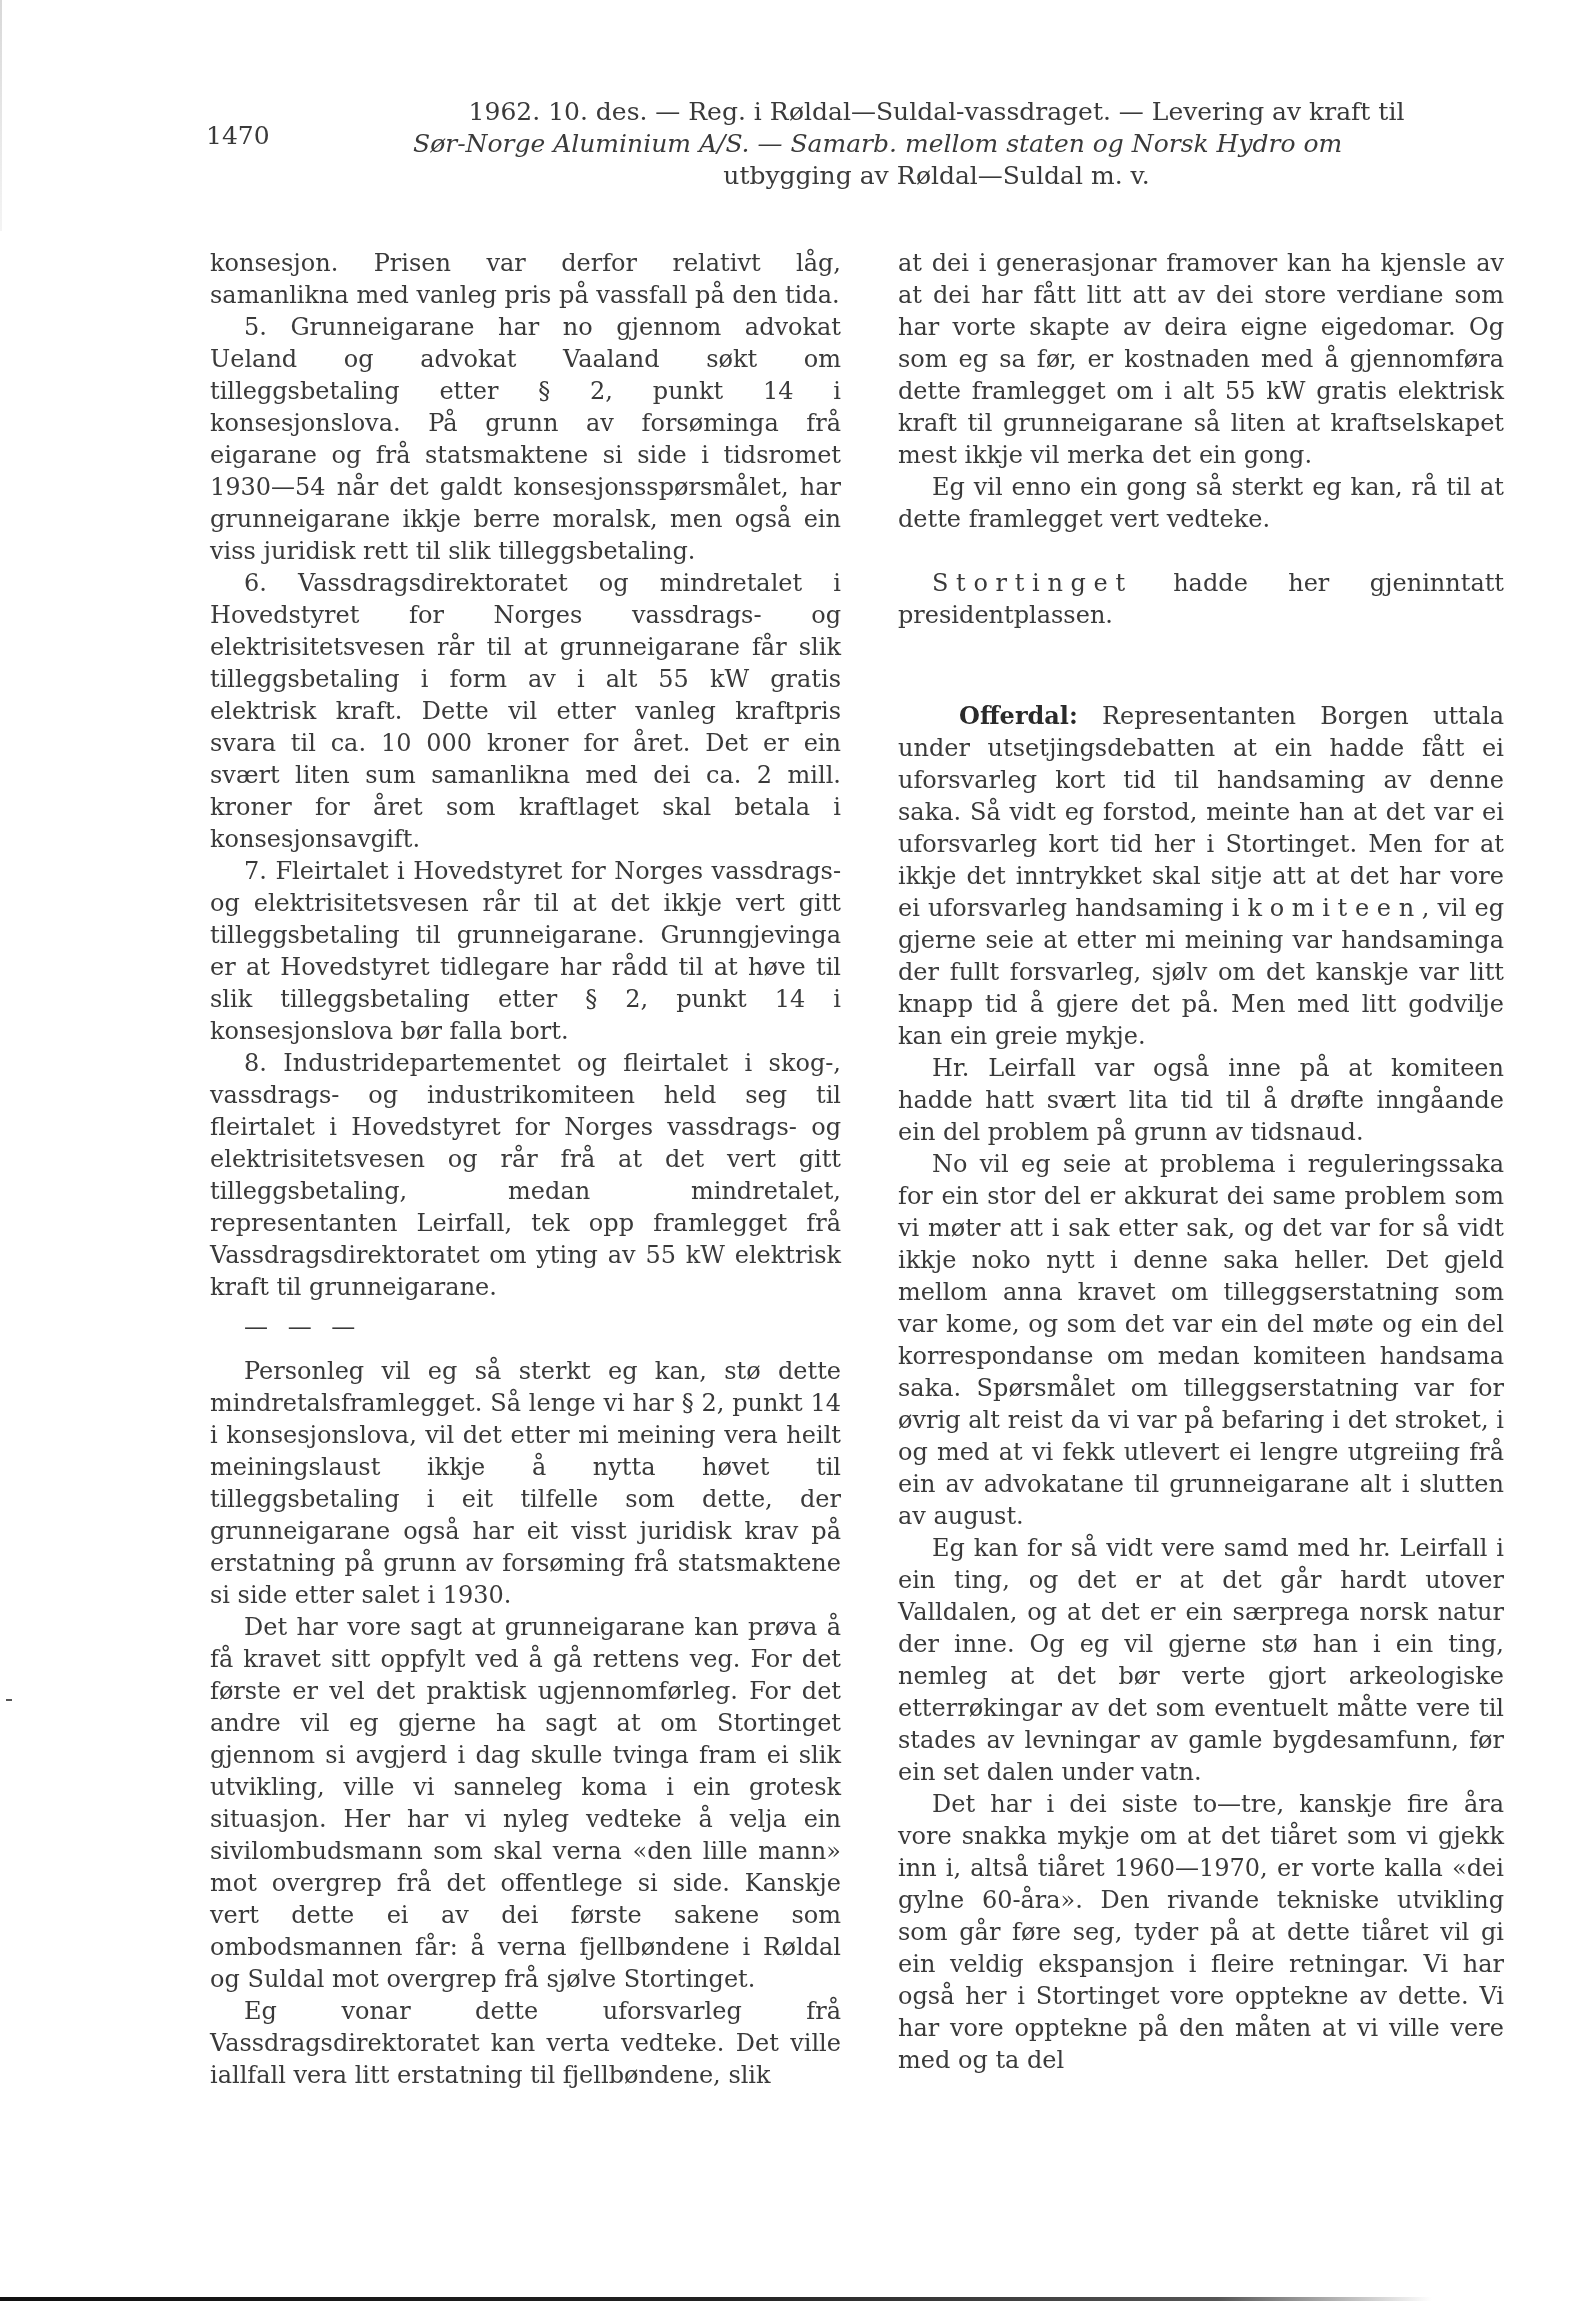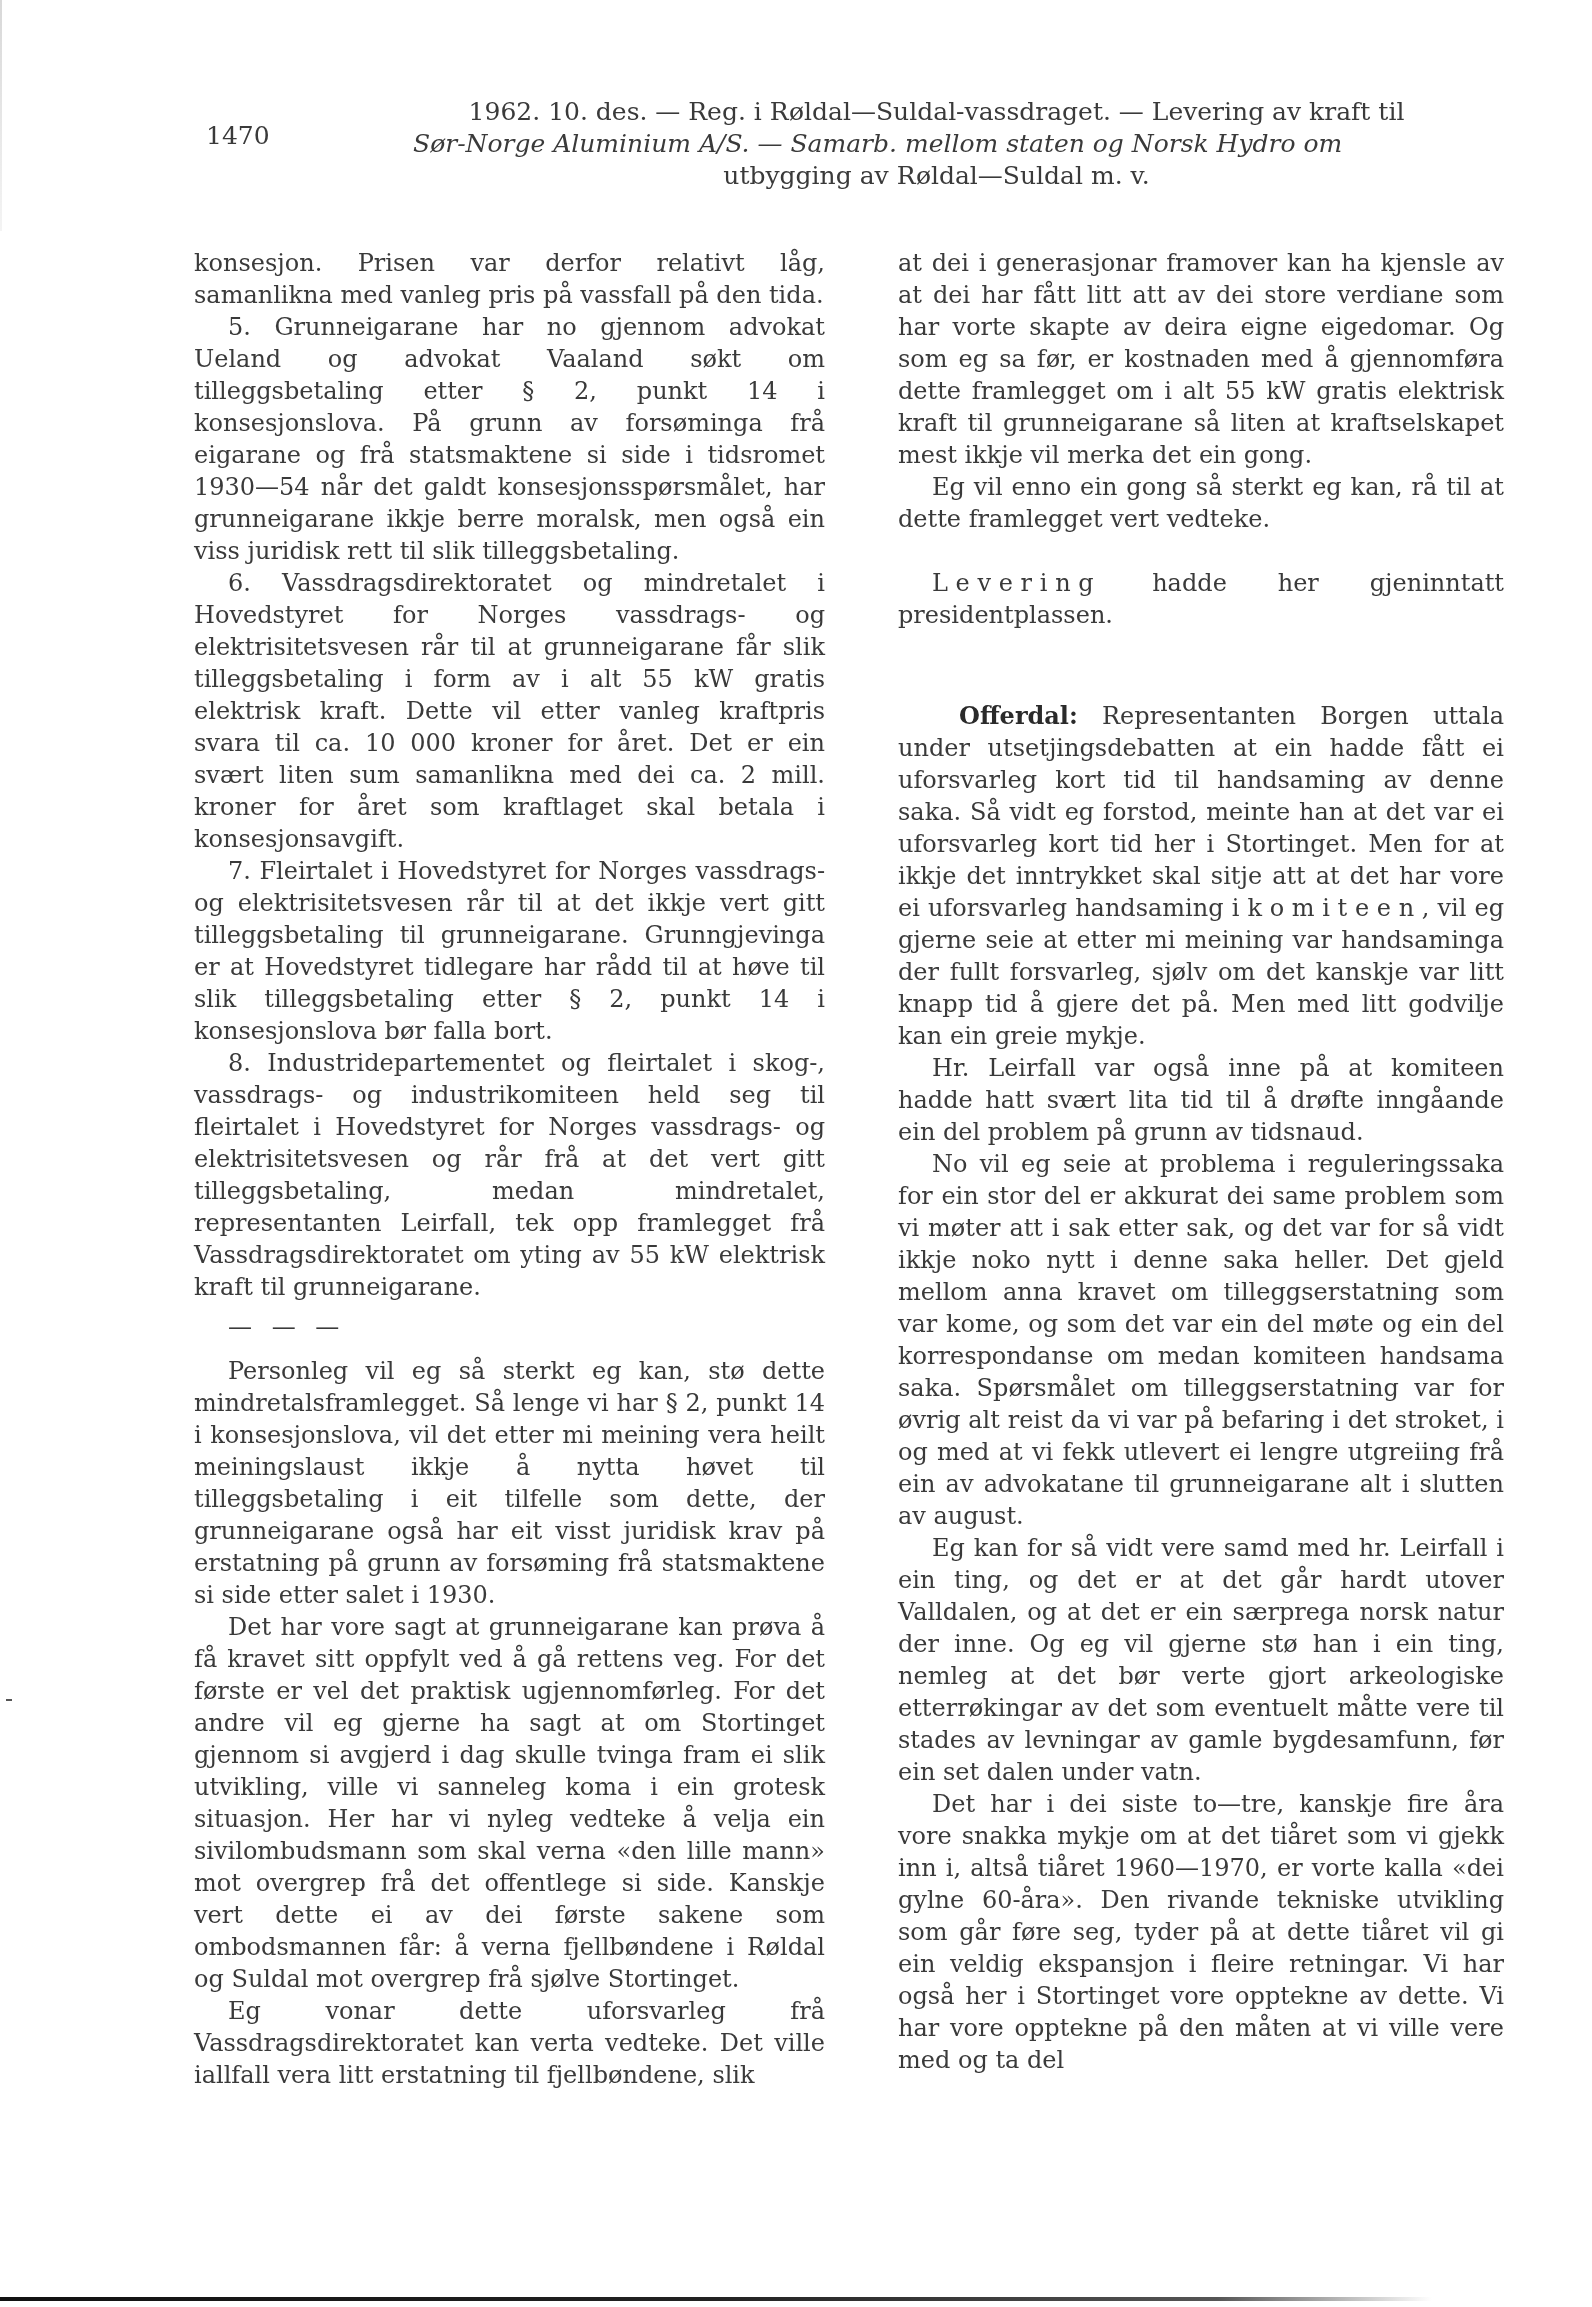--- a/index.html
+++ b/index.html
@@ -28,21 +28,21 @@
     position: absolute; left: 336px; top: 0; width: 1047px; text-align: center;
   }
   .running-title .line1 { display: block; text-align: center; }
   .running-title .line2 { display: block; text-align: left; font-style: italic; }
   .running-title .line3 { display: block; }
   .column {
     position: absolute; top: 247px;
     font-size: 24px; line-height: 32px; text-align: justify;
     hyphens: manual;
   }
-  .col-left { left: 194px; width: 631px; }
+  .col-left { left: 210px; width: 631px; }
   .col-right { left: 898px; width: 606px; }
   .column p { margin: 0; text-indent: 0; }
   .column p.indent { text-indent: 34px; }
   .column p.noindent { text-indent: 0; }
   .spaced { letter-spacing: 0.32em; }
   .speaker { font-weight: bold; color: #2a2a2a; margin-left: 27px; }
   .dashes { margin: 7.7px 0 12px 34px; letter-spacing: 0.25em; }
   .gap-s { height: 32px; }
   .gap-l { height: 69px; }
 </style>
@@ -70,21 +70,21 @@
   <div class="dashes">— — —</div>
   <p class="indent">Personleg vil eg så sterkt eg kan, stø dette mindretalsframlegget. Så lenge vi har § 2, punkt 14 i konsesjonslova, vil det etter mi meining vera heilt meiningslaust ikkje å nytta høvet til tilleggsbetaling i eit tilfelle som dette, der grunneigarane også har eit visst juridisk krav på erstatning på grunn av forsøming frå statsmaktene si side etter salet i 1930.</p>
   <p class="indent">Det har vore sagt at grunneigarane kan prøva å få kravet sitt oppfylt ved å gå rettens veg. For det første er vel det praktisk ugjennomførleg. For det andre vil eg gjerne ha sagt at om Stortinget gjennom si avgjerd i dag skulle tvinga fram ei slik utvikling, ville vi sanneleg koma i ein grotesk situasjon. Her har vi nyleg vedteke å velja ein sivilombudsmann som skal verna «den lille mann» mot overgrep frå det offentlege si side. Kanskje vert dette ei av dei første sakene som ombodsmannen får: å verna fjellbøndene i Røldal og Suldal mot overgrep frå sjølve Stortinget.</p>
   <p class="indent">Eg vonar dette uforsvarleg frå Vassdragsdirektoratet kan verta vedteke. Det ville iallfall vera litt erstatning til fjellbøndene, slik</p>
 </div>
 
 <div class="column col-right">
   <p class="noindent">at dei i generasjonar framover kan ha kjensle av at dei har fått litt att av dei store verdiane som har vorte skapte av deira eigne eigedomar. Og som eg sa før, er kostnaden med å gjennomføra dette framlegget om i alt 55 kW gratis elektrisk kraft til grunneigarane så liten at kraftselskapet mest ikkje vil merka det ein gong.</p>
   <p class="indent">Eg vil enno ein gong så sterkt eg kan, rå til at dette framlegget vert vedteke.</p>
   <div class="gap-s"></div>
-  <p class="indent"><span class="spaced">Levering</span><span> hadde her gjeninntatt presidentplassen.</span></p>
+  <p class="indent"><span class="spaced">Stortinget</span><span> hadde her gjeninntatt presidentplassen.</span></p>
   <div class="gap-l"></div>
   <p class="indent"><span class="speaker">Offerdal:</span><span> Representanten Borgen uttala under utsetjingsdebatten at ein hadde fått ei uforsvarleg kort tid til handsaming av denne saka. Så vidt eg forstod, meinte han at det var ei uforsvarleg kort tid her i Stortinget. Men for at ikkje det inntrykket skal sitje att at det har vore ei uforsvarleg handsaming i </span><span class="spaced">komiteen</span><span>, vil eg gjerne seie at etter mi meining var handsaminga der fullt forsvarleg, sjølv om det kanskje var litt knapp tid å gjere det på. Men med litt godvilje kan ein greie mykje.</span></p>
   <p class="indent">Hr. Leirfall var også inne på at komiteen hadde hatt svært lita tid til å drøfte inngåande ein del problem på grunn av tidsnaud.</p>
   <p class="indent">No vil eg seie at problema i reguleringssaka for ein stor del er akkurat dei same problem som vi møter att i sak etter sak, og det var for så vidt ikkje noko nytt i denne saka heller. Det gjeld mellom anna kravet om tilleggserstatning som var kome, og som det var ein del møte og ein del korrespondanse om medan komiteen handsama saka. Spørsmålet om tilleggserstatning var for øvrig alt reist da vi var på befaring i det stroket, i og med at vi fekk utlevert ei lengre utgreiing frå ein av advokatane til grunneigarane alt i slutten av august.</p>
   <p class="indent">Eg kan for så vidt vere samd med hr. Leirfall i ein ting, og det er at det går hardt utover Valldalen, og at det er ein særprega norsk natur der inne. Og eg vil gjerne stø han i ein ting, nemleg at det bør verte gjort arkeologiske etterrøkingar av det som eventuelt måtte vere til stades av levningar av gamle bygdesamfunn, før ein set dalen under vatn.</p>
   <p class="indent">Det har i dei siste to—tre, kanskje fire åra vore snakka mykje om at det tiåret som vi gjekk inn i, altså tiåret 1960—1970, er vorte kalla «dei gylne 60-åra». Den rivande tekniske utvikling som går føre seg, tyder på at dette tiåret vil gi ein veldig ekspansjon i fleire retningar. Vi har også her i Stortinget vore opptekne av dette. Vi har vore opptekne på den måten at vi ville vere med og ta del</p>
 </div>
 
 <div class="bottom-rule"></div>
 

